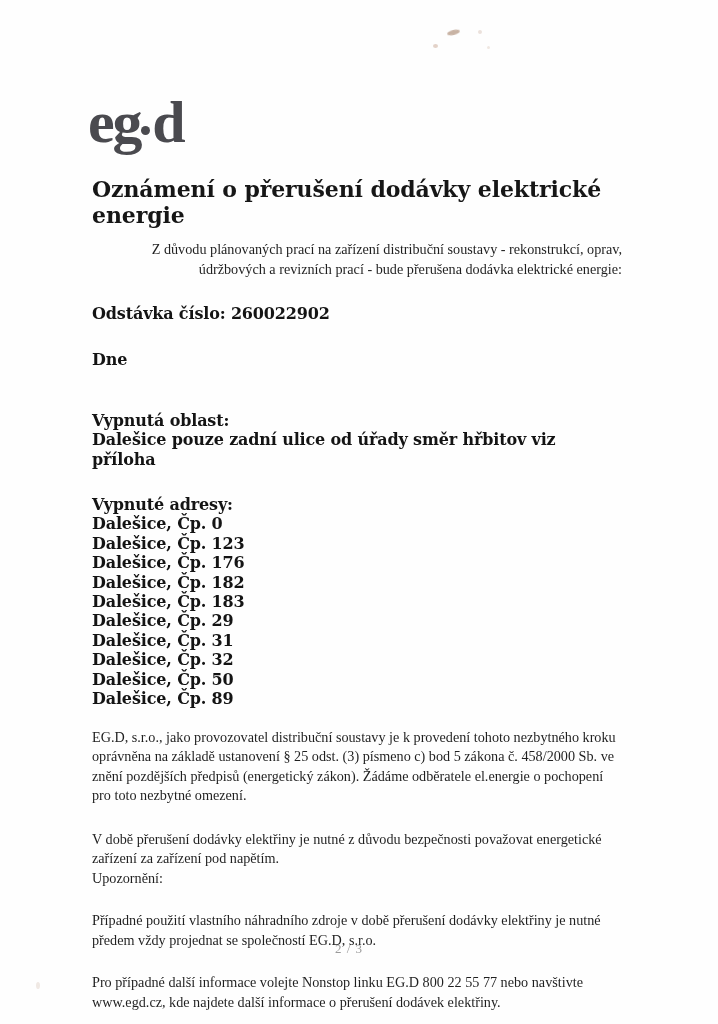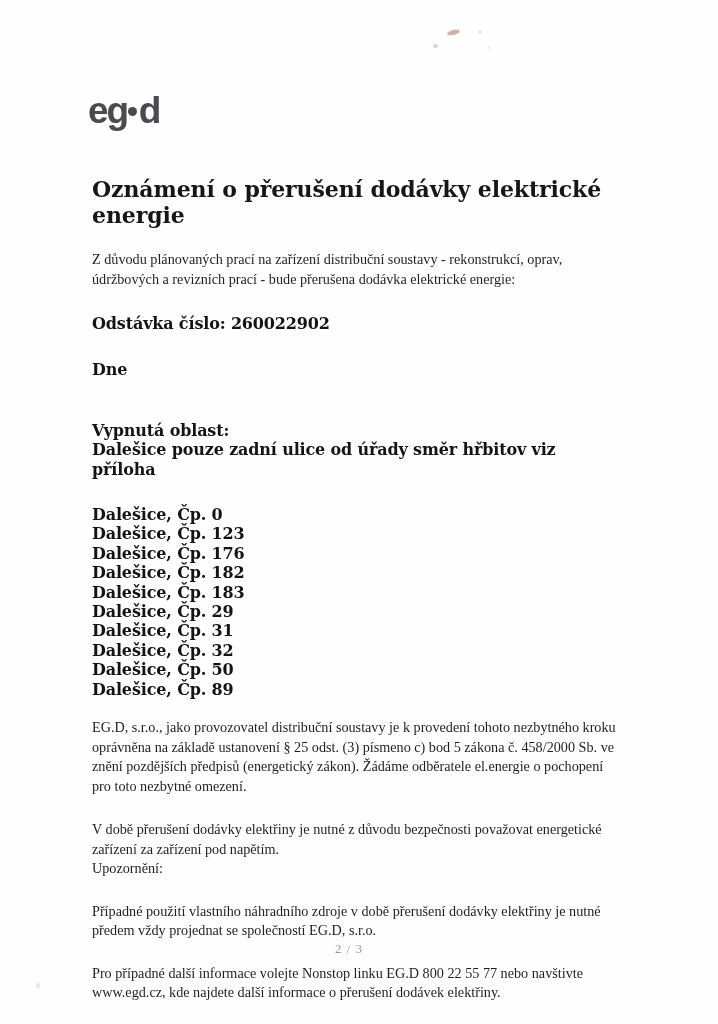--- a/index.html
+++ b/index.html
@@ -65,23 +65,23 @@
     background: #ede4de;
     opacity: .8;
     filter: blur(.5px);
   }
 
   
   .logo {
     position: absolute;
     left: 88px;
     top: 92px;
-    font-family: Liberation Sans, sans-serif;
+    font-family: Liberation Serif, serif;
     font-weight: 700;
-    font-size: 37px;
+    font-size: 60px;
     line-height: 1;
     letter-spacing: -2.2px;
     color: #4a4a4f;
   }
   .logo .dot {
     display: inline-block;
     width: 9px;
     height: 9px;
     background: #4a4a4f;
     border-radius: 50%;
@@ -106,21 +106,21 @@
     color: #161616;
   }
 
   p, .block {
     margin: 0;
     font-size: 14.2px;
     line-height: 19.5px;
     color: #1f1f1f;
   }
 
-  .intro { margin-top: 22px; }
+  .intro { margin-top: 12px; text-align: right; }
 
   .bold-block {
     font-weight: 700;
     font-family: "DejaVu Serif", "Liberation Serif", serif;
     font-size: 16px;
     line-height: 19.4px;
     letter-spacing: -0.15px;
     color: #141414;
   }
 
@@ -182,20 +182,21 @@
     <div class="block bold-block date-block">
       <div>Dne</div>
     </div>
 
     <div class="block bold-block area-block">
       <div>Vypnutá oblast:</div>
       <div>Dalešice pouze zadní ulice od úřady směr hřbitov viz příloha</div>
     </div>
 
     <div class="block bold-block addr-block">
+      <div>Vypnuté adresy:</div>
       <ul class="addr-list">
         <li>Dalešice, Čp. 0</li>
         <li>Dalešice, Čp. 123</li>
         <li>Dalešice, Čp. 176</li>
         <li>Dalešice, Čp. 182</li>
         <li>Dalešice, Čp. 183</li>
         <li>Dalešice, Čp. 29</li>
         <li>Dalešice, Čp. 31</li>
         <li>Dalešice, Čp. 32</li>
         <li>Dalešice, Čp. 50</li>

